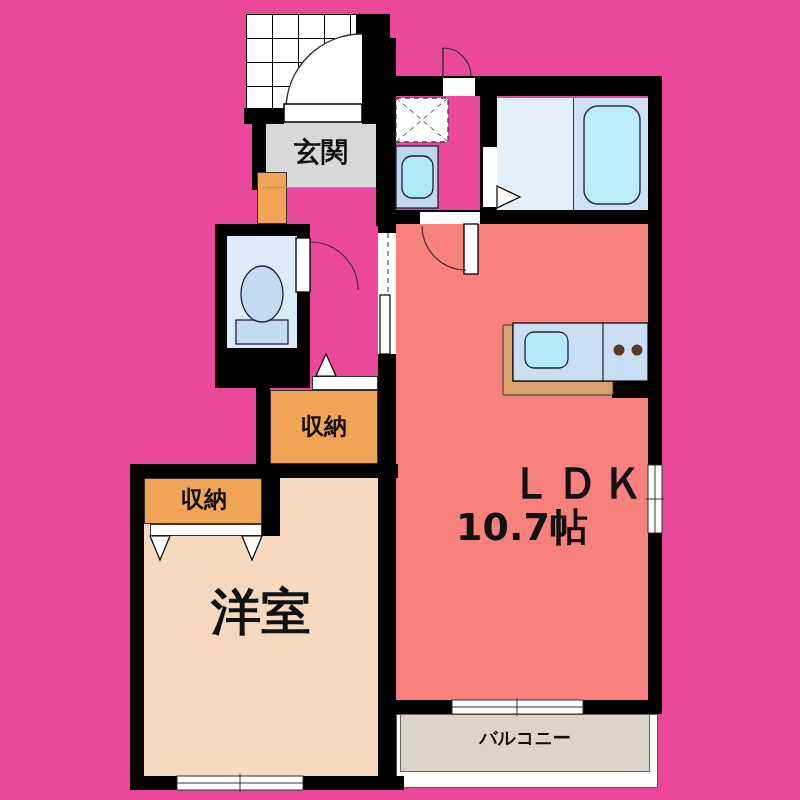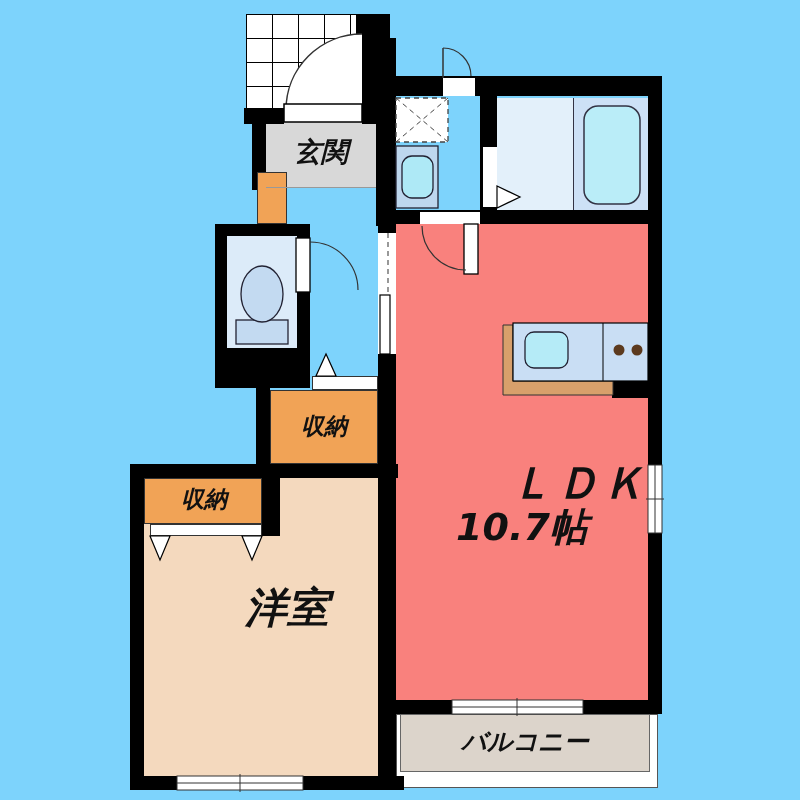--- a/index.html
+++ b/index.html
@@ -1,17 +1,17 @@
 <!DOCTYPE html>
 <html><head>
 <meta charset="utf-8">
 <style>
   html,body{margin:0;padding:0;background:#fff;}
-  #stage{position:relative;width:800px;height:800px;background:#7dd3fc;overflow:hidden;
-         font-family:"DejaVu Sans",sans-serif;font-style:italic;}
+  #stage{position:relative;width:800px;height:800px;background:#ec4899;overflow:hidden;
+         font-family:"DejaVu Sans",sans-serif;}
   .abs{position:absolute;}
   .wall{position:absolute;background:#000;}
   .room{position:absolute;}
   .label{position:absolute;color:#111;font-weight:bold;text-align:center;line-height:1.05;
          font-family:"DejaVu Sans",sans-serif;white-space:nowrap;}
   .porch{position:absolute;left:246px;top:14px;width:129px;height:96px;background:#fff;
     background-image:
       repeating-linear-gradient(to right,#000 0 1px,transparent 1px 26px),
       repeating-linear-gradient(to bottom,#000 0 1px,transparent 1px 24px);
     border-right:1px solid #000;border-bottom:1px solid #000;}
@@ -131,18 +131,18 @@
   <div class="label" style="left:266px;top:138px;width:110px;font-size:27px;">玄関</div>
 
   <div class="label" style="left:270px;top:414px;width:108px;font-size:23px;">収納</div>
 
   <div class="label" style="left:146px;top:487px;width:116px;font-size:23px;">収納</div>
 
   <div class="label" style="left:396px;top:460px;width:252px;font-size:44px;letter-spacing:2px;text-align:right;">ＬＤＫ</div>
 
   <div class="label" style="left:396px;top:508px;width:252px;font-size:38px;">10.7帖</div>
 
-  <div class="label" style="left:144px;top:586px;width:234px;font-size:42px;padding-left:26px;">洋室</div>
+  <div class="label" style="left:144px;top:586px;width:234px;font-size:50px;">洋室</div>
 
 
-  <div class="label" style="left:400px;top:729px;width:250px;font-size:25px;">バルコニー</div>
+  <div class="label" style="left:400px;top:729px;width:250px;font-size:18px;">バルコニー</div>
 
 </div>
 
 </body></html>

